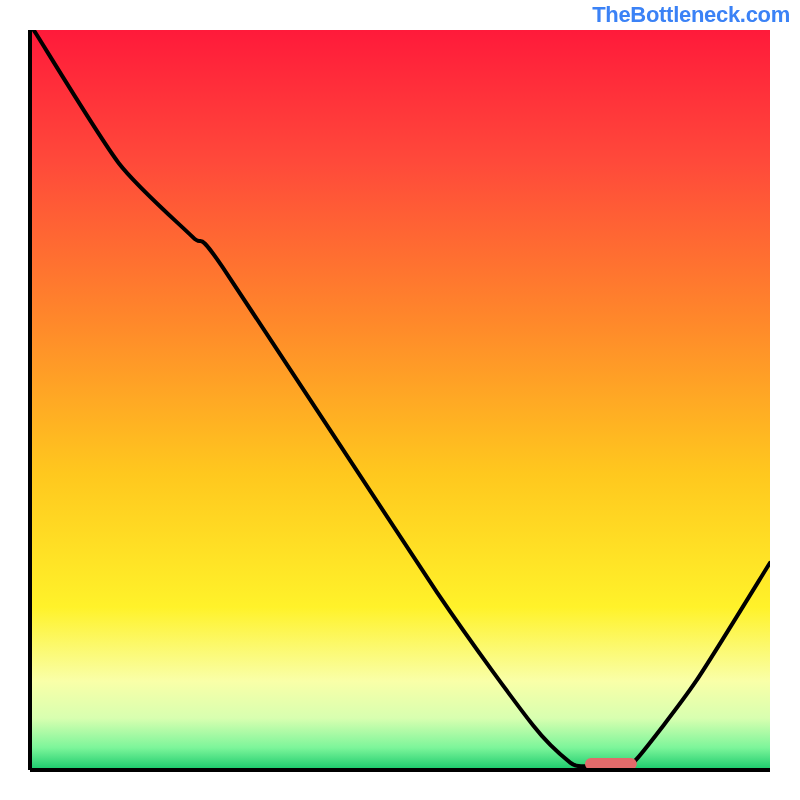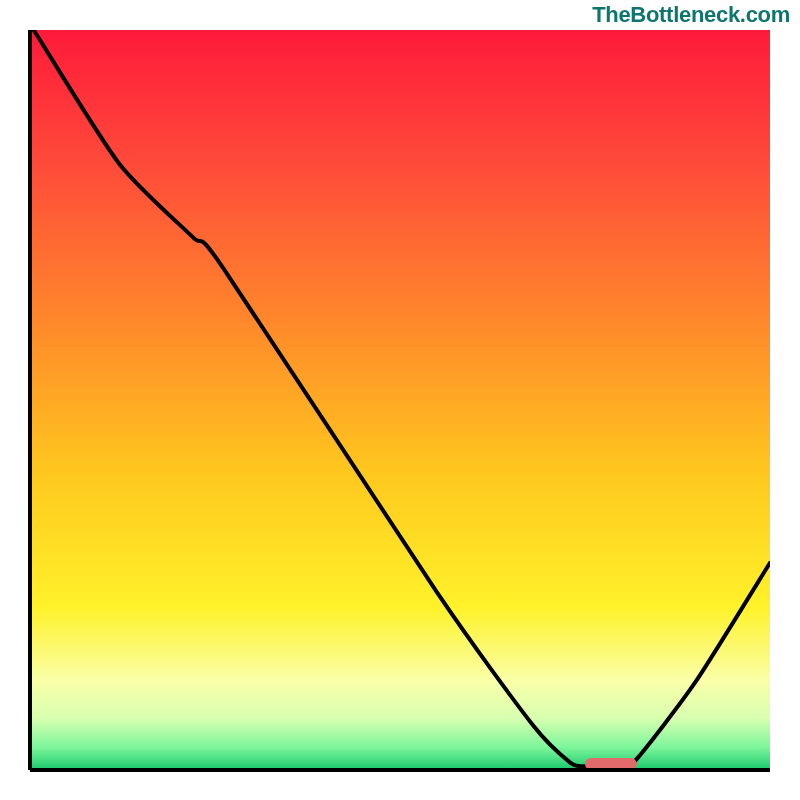--- a/index.html
+++ b/index.html
@@ -15,21 +15,21 @@
     position: relative;
     width: 800px;
     height: 800px;
   }
   .watermark {
     position: absolute;
     top: 2px;
     right: 10px;
     font-size: 22px;
     font-weight: 600;
-    color: #0f766e;
+    color: #3b82f6;
     letter-spacing: -0.3px;
     z-index: 5;
   }
   svg.plot {
     position: absolute;
     left: 0;
     top: 0;
   }
 </style>
 </head>

